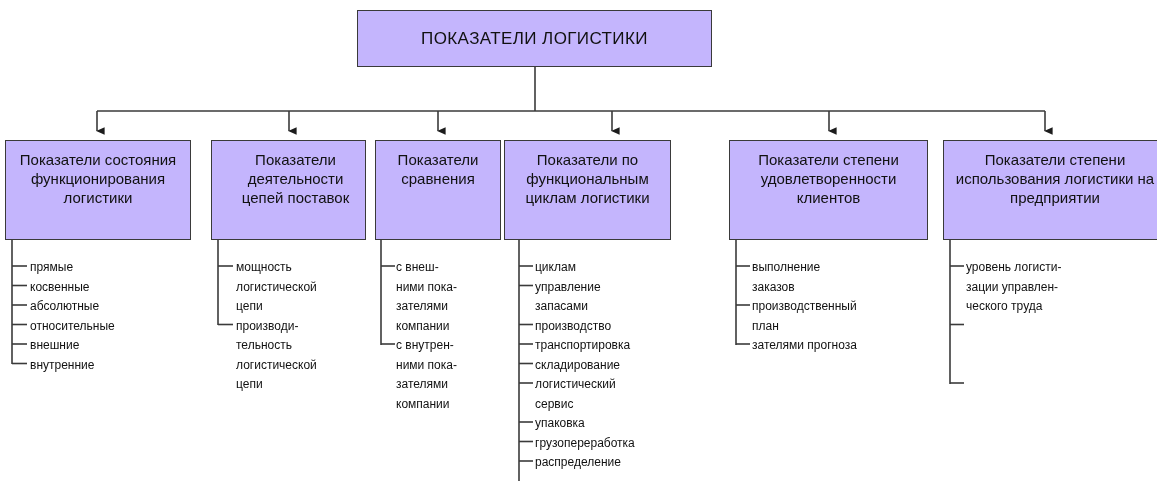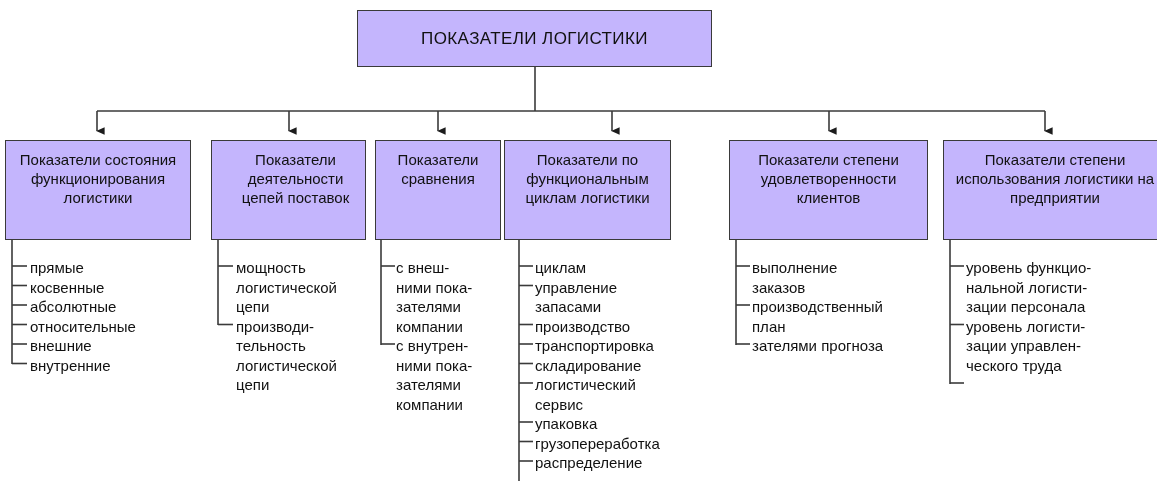--- a/index.html
+++ b/index.html
@@ -18,21 +18,21 @@
   .child-box{top:140px;height:100px;}
   .child-box .node-text{font-size:15px;padding-top:9px;}
 
   #box-0{left:5px;width:186px;}
   #box-1{left:211px;width:155px;padding-left:14px;}
   #box-2{left:375px;width:126px;}
   #box-3{left:504px;width:167px;}
   #box-4{left:729px;width:199px;}
   #box-5{left:943px;width:224px;}
 
-  .bullets{position:absolute;font-size:15px;line-height:19.5px;}
+  .bullets{position:absolute;font-size:12px;line-height:19.5px;}
   .bullets .b-item{white-space:pre;}
   #bul-0{left:30px;top:258px;}
   #bul-1{left:236px;top:258px;}
   #bul-2{left:396px;top:258px;}
   #bul-3{left:535px;top:258px;}
   #bul-4{left:752px;top:258px;}
   #bul-5{left:966px;top:258px;}
 </style>
 </head>
 <body>
@@ -176,21 +176,18 @@
       <div class="b-item">распределение</div>
     </div>
   <div class="bullets" id="bul-4">
       <div class="b-item">выполнение
 заказов</div>
       <div class="b-item">производственный
 план</div>
       <div class="b-item">зателями прогноза</div>
     </div>
   <div class="bullets" id="bul-5">
-      <div class="b-item">уровень функцио-
-нальной логисти-
-зации персонала</div>
       <div class="b-item">уровень логисти-
 зации управлен-
 ческого труда</div>
     </div>
 
 </div>
 
 </body></html>

